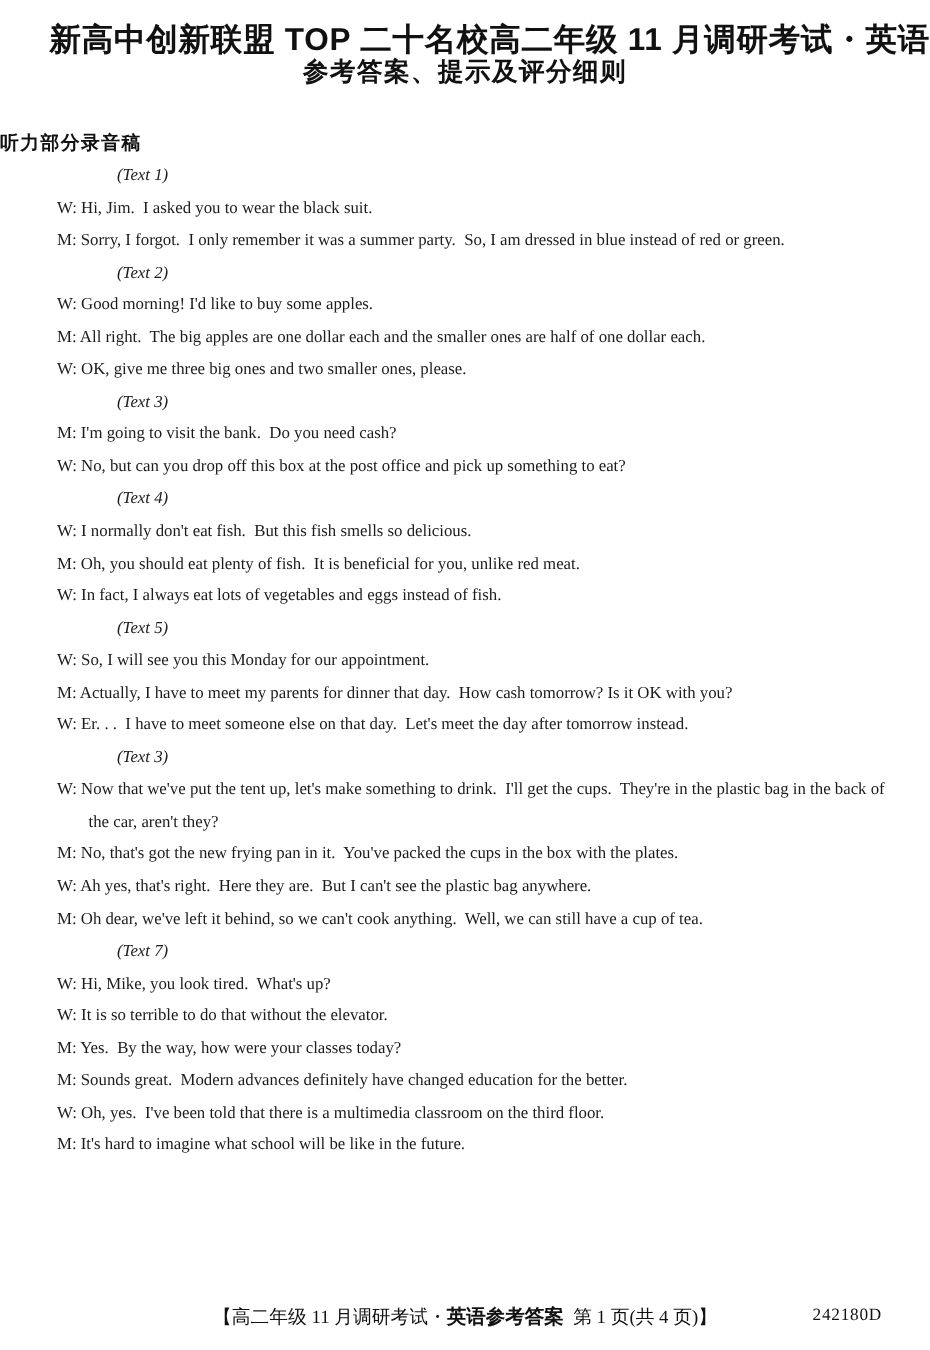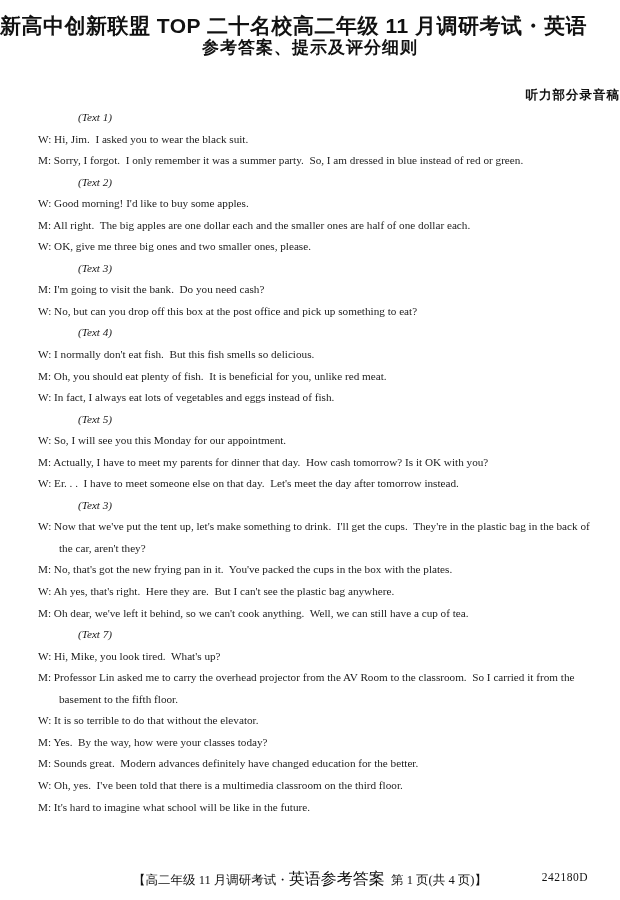--- a/index.html
+++ b/index.html
@@ -11,21 +11,21 @@
     margin: 0 auto;
     background: #ffffff;
     color: #1b1b1b;
     font-family: "Liberation Serif", serif;
     overflow: hidden;
   }
   .doc-title {
     position: absolute;
     top: 12px; left: 0;
     width: 100%;
-    text-align: left;
+    text-align: right;
     font-family: "Liberation Sans", sans-serif;
     font-weight: bold;
     font-size: 21px;
     letter-spacing: 0.5px;
     color: #111;
   }
   .doc-subtitle {
     position: absolute;
     top: 36px; left: 0;
     width: 100%;
@@ -33,21 +33,21 @@
     font-family: "Liberation Sans", sans-serif;
     font-weight: bold;
     font-size: 17px;
     letter-spacing: 1px;
     color: #111;
   }
   .section-heading {
     position: absolute;
     top: 87px; left: 0;
     width: 100%;
-    text-align: right;
+    text-align: left;
     font-family: "Liberation Sans", sans-serif;
     font-weight: bold;
     font-size: 12.5px;
     letter-spacing: 1px;
     color: #111;
   }
   .transcript {
     position: absolute;
     top: 107px;
     left: 38px;
@@ -67,23 +67,23 @@
   .footer-center {
     position: absolute;
     top: 869px; left: 0;
     width: 100%;
     text-align: center;
     font-size: 12.5px;
     color: #111;
     white-space: pre;
   }
   .footer-center .bold-part {
-    font-weight: normal;
+    font-weight: bold;
     font-family: "Liberation Sans", sans-serif;
-    font-size: 16px;
+    font-size: 13px;
   }
   .footer-code {
     position: absolute;
     top: 871px;
     right: 32px;
     font-size: 11.5px;
     letter-spacing: 0.5px;
     color: #111;
   }
 </style>
@@ -136,21 +136,20 @@
     <p class="text-label">(Text 3)</p>
   <p class="line">W: Now that we've put the tent up, let's make something to drink.  I'll get the cups.  They're in the plastic bag in the back of the car, aren't they?</p>
         <p class="line">M: No, that's got the new frying pan in it.  You've packed the cups in the box with the plates.</p>
         <p class="line">W: Ah yes, that's right.  Here they are.  But I can't see the plastic bag anywhere.</p>
         <p class="line">M: Oh dear, we've left it behind, so we can't cook anything.  Well, we can still have a cup of tea.</p>
       </section>
 
   <section class="text-section">
     <p class="text-label">(Text 7)</p>
   <p class="line">W: Hi, Mike, you look tired.  What's up?</p>
-        <p class="line">M: Professor Lin asked me to carry the overhead projector from the AV Room to the classroom.  So I carried it from the basement to the fifth floor.</p>
         <p class="line">W: It is so terrible to do that without the elevator.</p>
         <p class="line">M: Yes.  By the way, how were your classes today?</p>
         <p class="line">M: Sounds great.  Modern advances definitely have changed education for the better.</p>
         <p class="line">W: Oh, yes.  I've been told that there is a multimedia classroom on the third floor.</p>
         <p class="line">M: It's hard to imagine what school will be like in the future.</p>
       </section>
 </div>
 
   <div class="footer-center"><span>【高二年级 11 月调研考试・</span><span class="bold-part">英语参考答案</span><span>  第 1 页(共 4 页)】</span></div>
 

